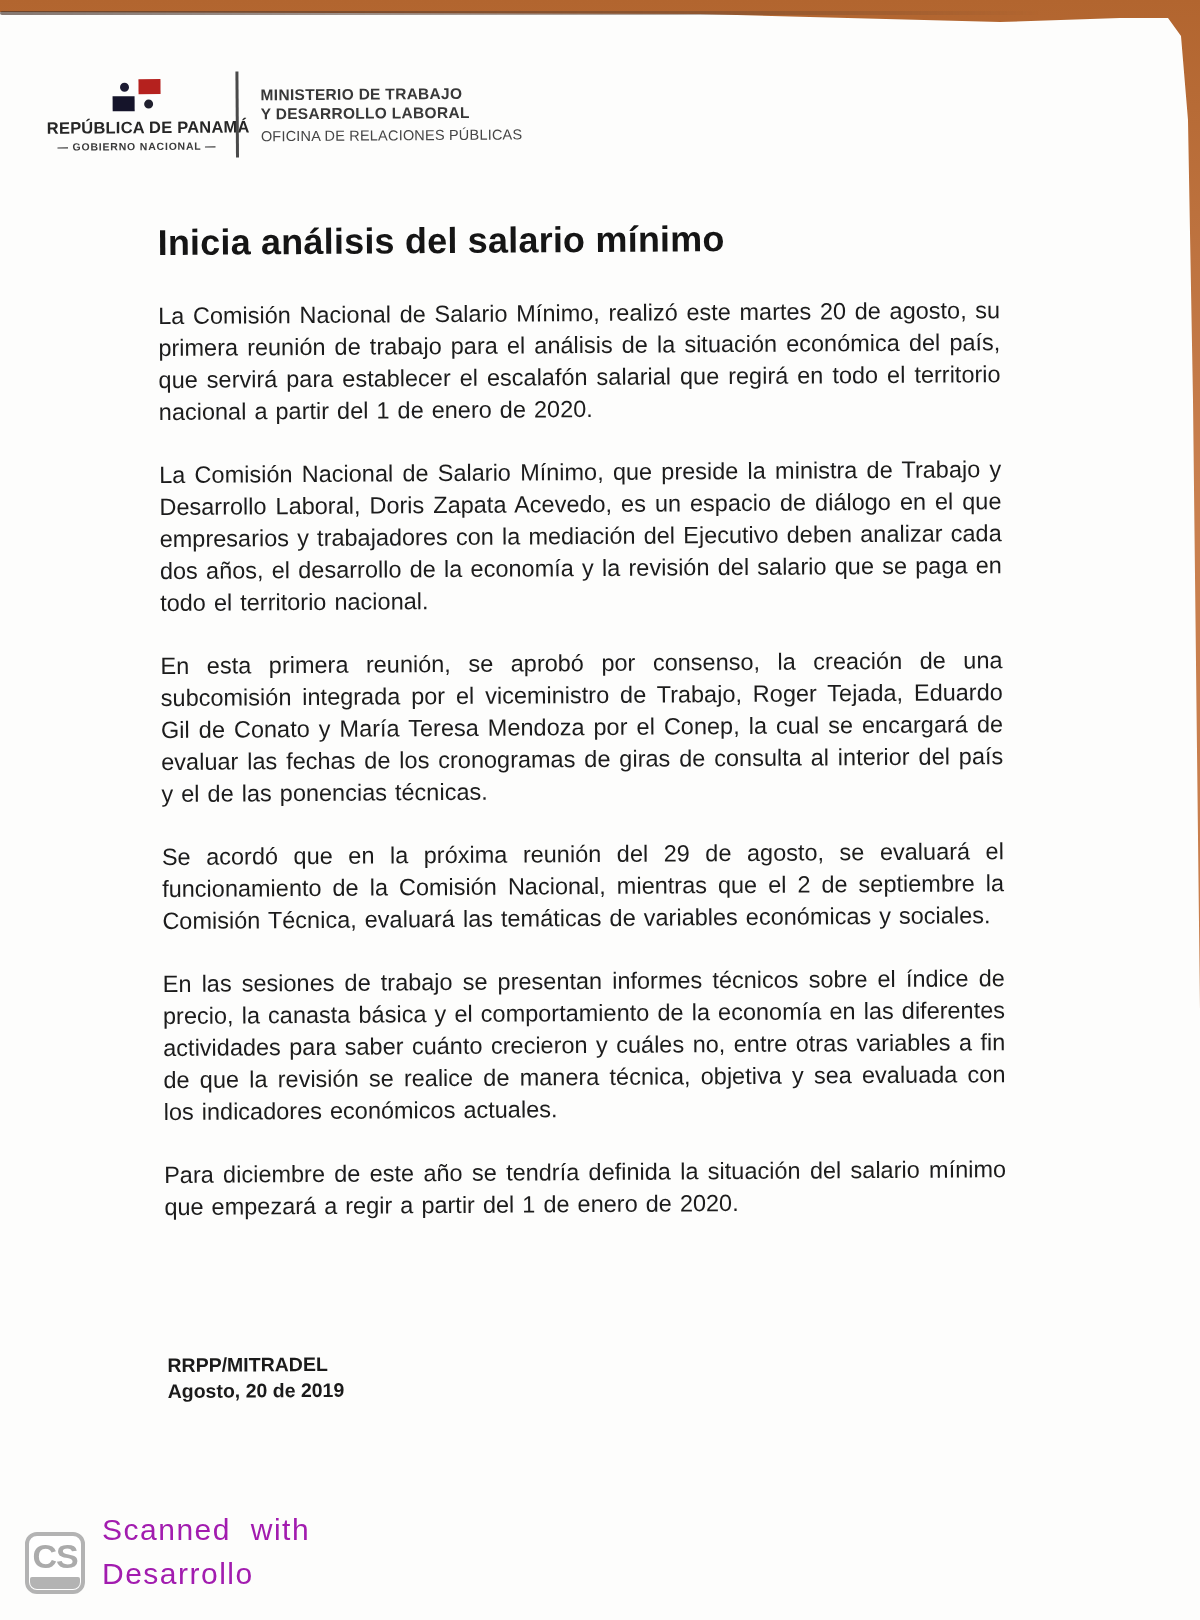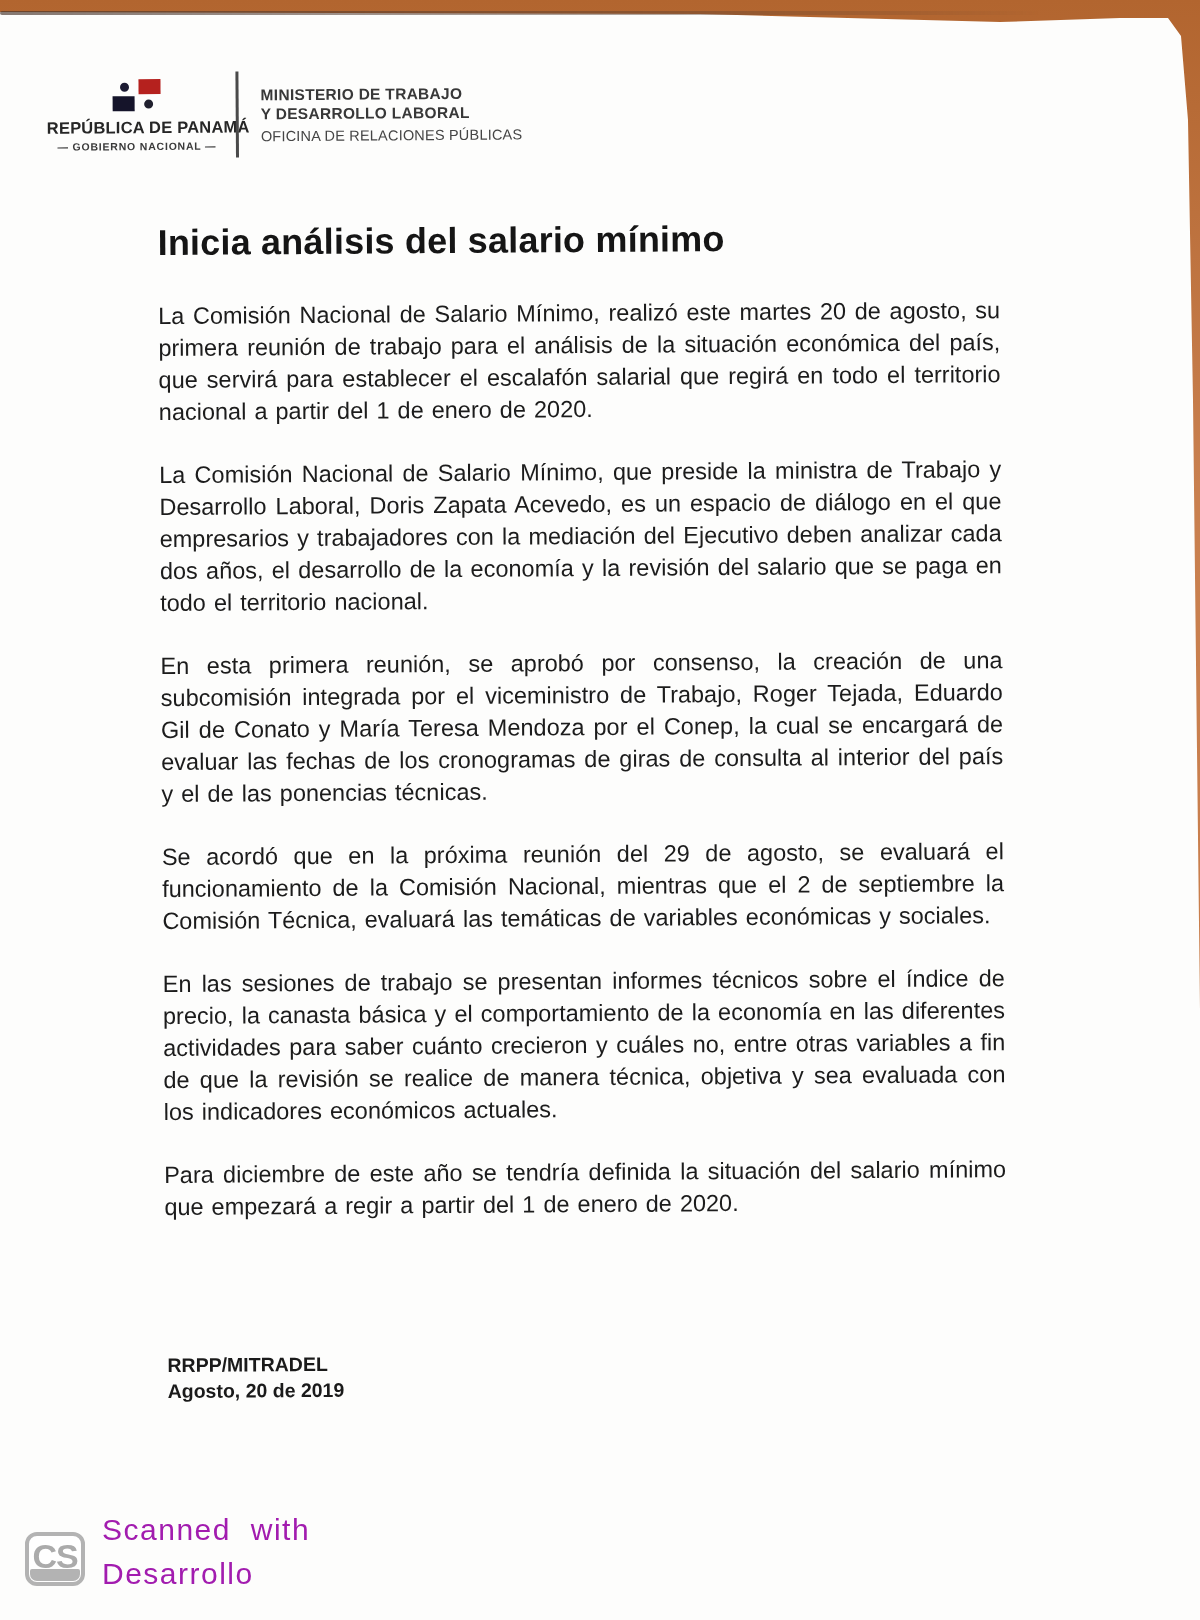--- a/index.html
+++ b/index.html
@@ -41,21 +41,21 @@
   .doc-title{position:absolute;left:158px;top:198px;font-size:36px;font-weight:bold;letter-spacing:.2px;color:#151515;}
   
   .body{position:absolute;left:158px;top:300px;width:842px;}
   .body p{
     margin:0 0 31px 0;font-size:23.5px;line-height:32px;text-align:justify;
     word-spacing:1.5px;color:#1c1c1c;
   }
   .signature{position:absolute;left:160px;top:1352px;font-weight:bold;font-size:19.5px;line-height:26px;color:#1a1a1a;}
   
   .cs-badge{
-    position:absolute;left:25px;top:1532px;width:60px;height:54px;
+    position:absolute;left:25px;top:1532px;width:60px;height:62px;
     border:4px solid #b3b3b3;border-radius:12px;background:#fff;box-sizing:border-box;
   }
   .cs-badge .cs-text{
     position:absolute;left:0;right:0;top:1px;text-align:center;
     font-size:34px;font-weight:bold;color:#ababab;letter-spacing:-1px;
   }
   .cs-badge .cs-band{
     position:absolute;left:1px;right:1px;bottom:1px;height:12px;background:#b3b3b3;
     border-radius:2px 2px 7px 7px;
   }

